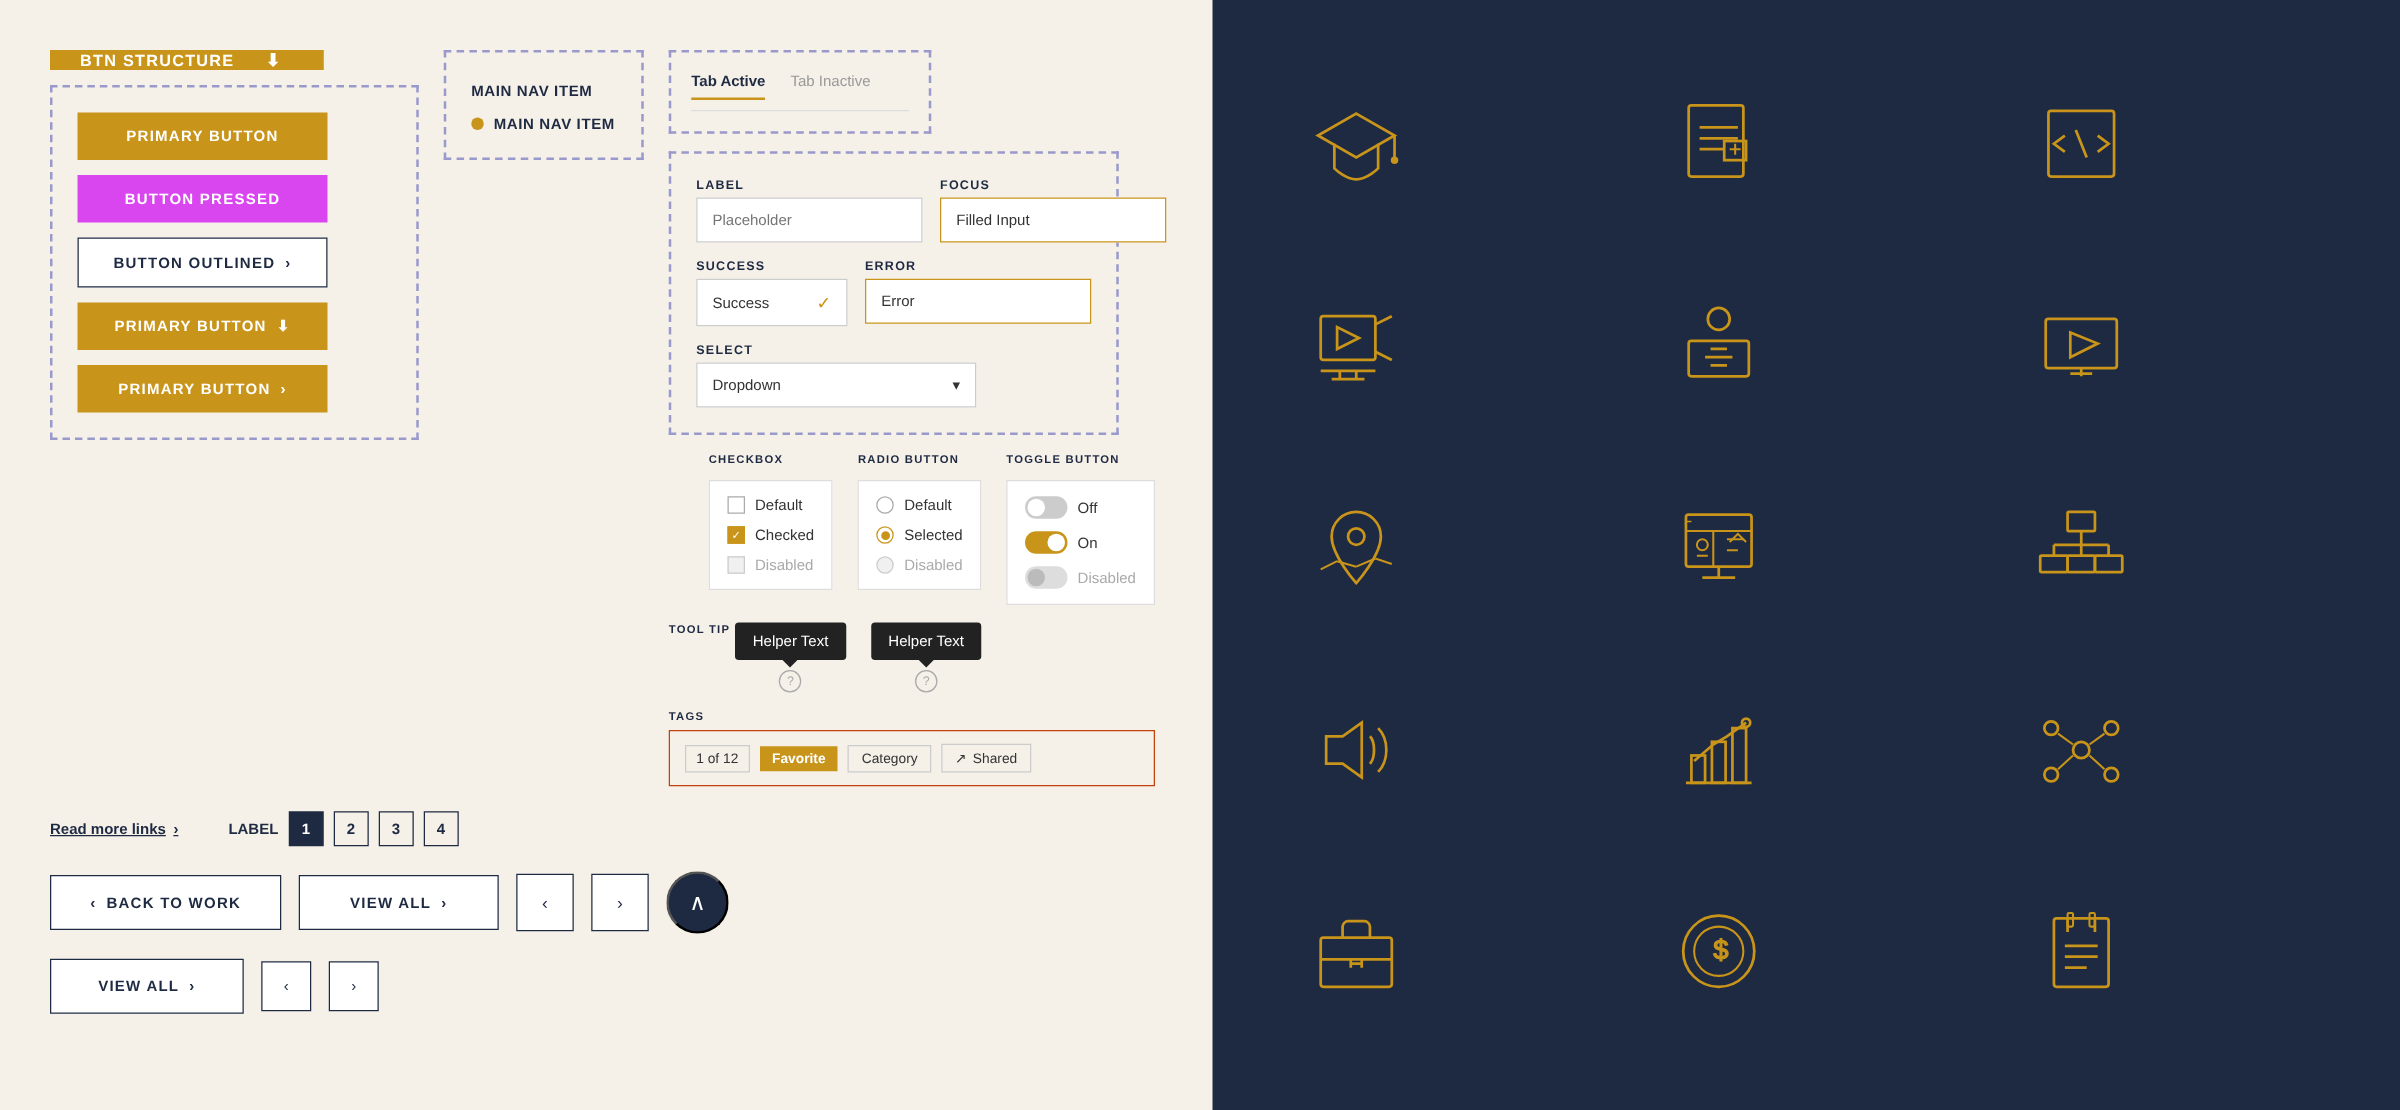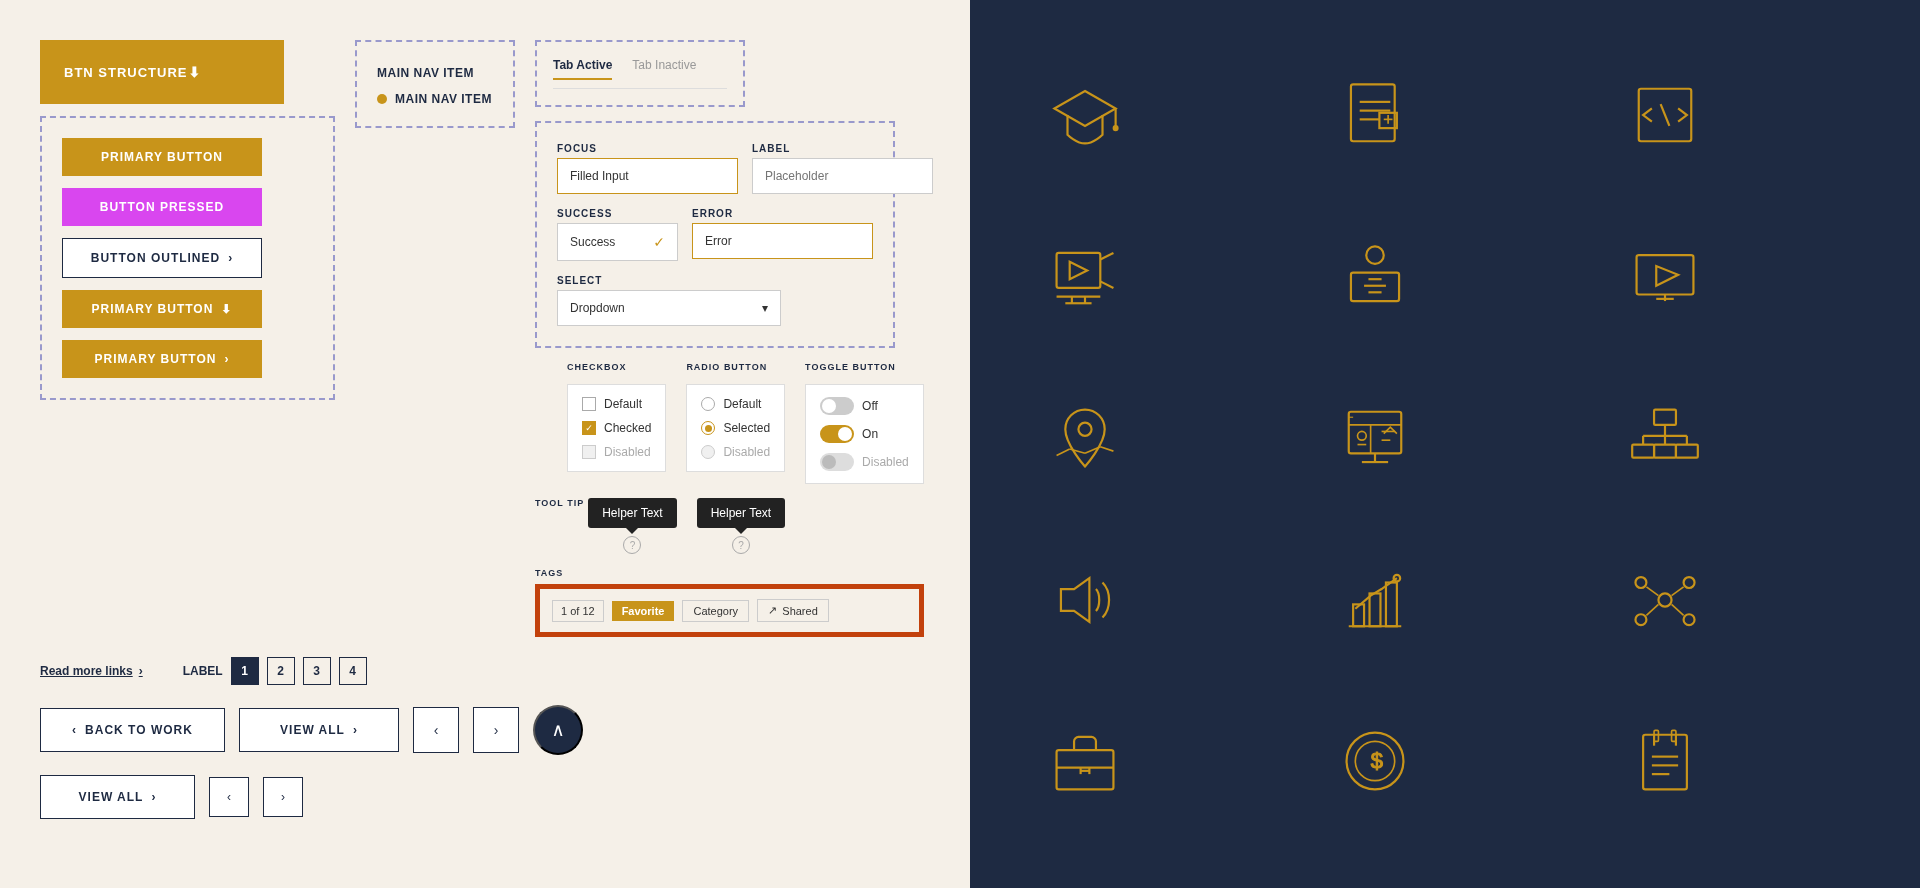--- a/index.html
+++ b/index.html
@@ -39,29 +39,29 @@
       width: 70px;
       height: 70px;
       stroke: #c8941a;
       fill: none;
       stroke-width: 1.5;
     }
     .btn-structure {
       background: #c8941a;
       color: white;
       border: none;
-      padding: 24px 24px;
+      padding: 0 24px;
       font-size: 13px;
       font-weight: 700;
       letter-spacing: 1px;
       cursor: pointer;
       display: flex;
       align-items: center;
-      gap: 1px;
-      width: 244px;
+      gap: 25px;
+      width: 219px;
     }
     .dashed-box {
       border: 2px dashed #9999cc;
       padding: 20px;
       display: flex;
       flex-direction: column;
       gap: 12px;
       width: 295px;
     }
     .btn-primary {
@@ -477,21 +477,21 @@
     }
     .tags-label {
       font-size: 9px;
       font-weight: 700;
       color: #1e2a42;
       letter-spacing: 1px;
     }
     .tags-row {
       display: flex;
       gap: 8px;
-      border: 5px solid #c2410c;
+      border: 1px solid #c2410c;
       padding: 10px 12px;
       align-items: center;
     }
     .tag-count {
       font-size: 11px;
       color: #333;
       border: 1px solid #ccc;
       padding: 4px 8px;
     }
     .tag-favorite {
@@ -728,26 +728,26 @@
       <div class="tab-section">
         <div class="tab-bar">
           <div class="tab-active">Tab Active</div>
           <div class="tab-inactive">Tab Inactive</div>
         </div>
       </div>
 
       <div class="form-full">
         <div class="form-row">
           <div class="form-group">
+            <span class="form-label">LABEL</span>
+            <input class="form-input" placeholder="Placeholder" style="">
+          </div>
+          <div class="form-group">
             <span class="form-label">FOCUS</span>
             <input class="form-input-focus" value="Filled Input" style="">
-          </div>
-          <div class="form-group">
-            <span class="form-label">LABEL</span>
-            <input class="form-input" placeholder="Placeholder" style="">
           </div>
         </div>
         <div class="form-row">
           <div class="form-group">
             <span class="form-label">SUCCESS</span>
             <div class="form-input-success">
               <span>Success</span>
               <span class="check-icon">✓</span>
             </div>
           </div>

